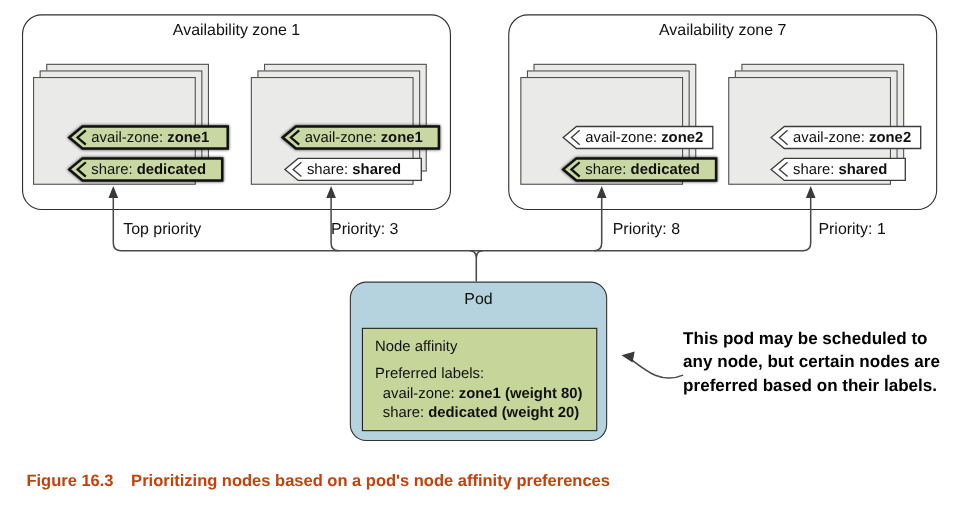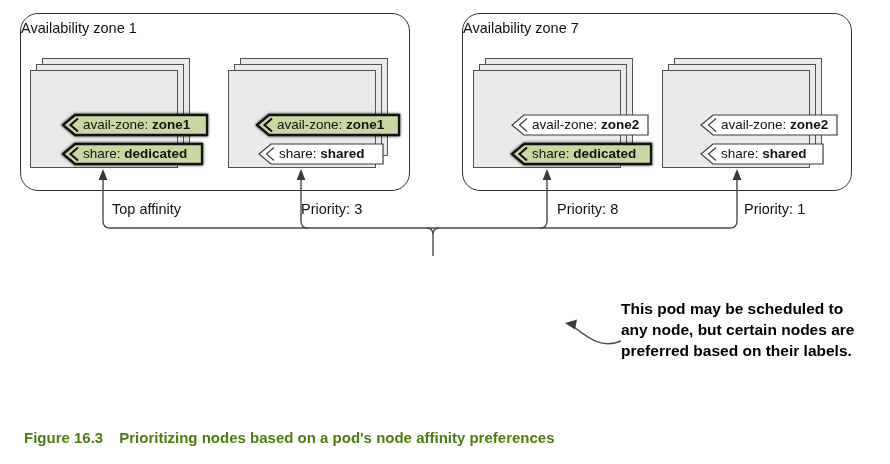--- a/index.html
+++ b/index.html
@@ -6,21 +6,21 @@
   .canvas{
     position:relative;width:890px;height:464px;background:#ffffff;
     font-family:"Liberation Sans",sans-serif;color:#111;overflow:hidden;
   }
   
   .zone{
     position:absolute;top:13px;width:388px;height:176px;
     border:1.5px solid #2f2f2f;border-radius:18px;background:#ffffff;
   }
   .zone-title{
-    position:absolute;top:6px;left:0;width:100%;
+    position:absolute;top:6px;left:0;width:100%;text-align:center;
     font-size:14.5px;color:#111;
   }
   
   .node-layer{
     position:absolute;width:148px;height:98px;
     background:#eaeae8;border:1.3px solid #525252;box-sizing:border-box;
   }
   .node-label{
     position:absolute;width:180px;text-align:center;font-size:14.5px;color:#111;
   }
@@ -56,21 +56,21 @@
   .affinity-heading{font-size:13.5px;margin-bottom:3px;}
   .affinity-line{font-size:13.5px;margin-left:7px;margin-bottom:2px;white-space:nowrap;}
   .affinity-line b{font-weight:bold;}
   
   .annotation{
     position:absolute;left:621px;top:298px;width:272px;
     font-size:15.5px;font-weight:bold;line-height:21px;color:#000;
   }
   
   .caption{
-    position:absolute;left:24px;top:429px;font-size:15px;font-weight:bold;color:#4d7c0f;
+    position:absolute;left:24px;top:429px;font-size:15px;font-weight:bold;color:#c2410c;
   }
   .caption .cap-label{margin-right:16px;}
 </style>
 </head>
 <body>
 
 <div class="canvas">
 
   <div class="zone" style="left:20px;">
     <div class="zone-title">Availability zone 1</div>
@@ -153,25 +153,34 @@
     <span class="tag-text"><span>avail-zone: </span><b>zone2</b></span>
   </div>
   <div class="tag tag-white" style="left:700px;top:110px;width:124px;">
     <svg width="124" height="22" viewBox="0 0 124 22">
       <polygon points="13,1 123,1 123,21 13,21 1,11"></polygon>
       <polyline points="16,4.5 8.5,11 16,17.5"></polyline>
     </svg>
     <span class="tag-text"><span>share: </span><b>shared</b></span>
   </div>
 
-  <div class="priority-label" style="left:112px;">Top affinity</div>
+  <div class="priority-label" style="left:112px;">Top priority</div>
   <div class="priority-label" style="left:301px;">Priority: 3</div>
   <div class="priority-label" style="left:557px;">Priority: 8</div>
   <div class="priority-label" style="left:744px;">Priority: 1</div>
 
+  <div class="pod">
+    <div class="pod-title">Pod</div>
+    <div class="affinity-box">
+      <div class="affinity-title">Node affinity</div>
+      <div class="affinity-heading">Preferred labels:</div>
+      <div class="affinity-line"><span>avail-zone: </span><b>zone1 (weight 80)</b></div>
+      <div class="affinity-line"><span>share: </span><b>dedicated (weight 20)</b></div>
+    </div>
+  </div>
 
   <div class="annotation">
     <div>This pod may be scheduled to</div>
     <div>any node, but certain nodes are</div>
     <div>preferred based on their labels.</div>
   </div>
 
   <svg class="overlay" width="890" height="464" viewBox="0 0 890 464">
     <g fill="none" stroke="#4a4a4a" stroke-width="1.4">
       <path d="M103,176 L103,221 Q103,228 110,228 L730,228 Q737,228 737,221 L737,176"></path>

